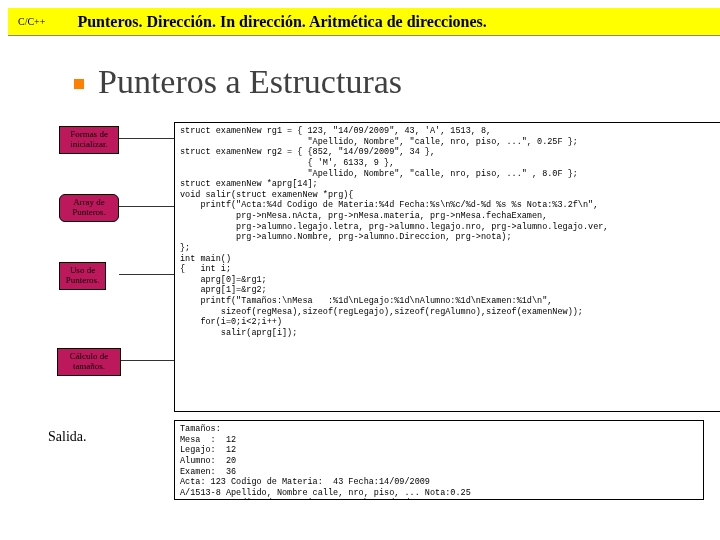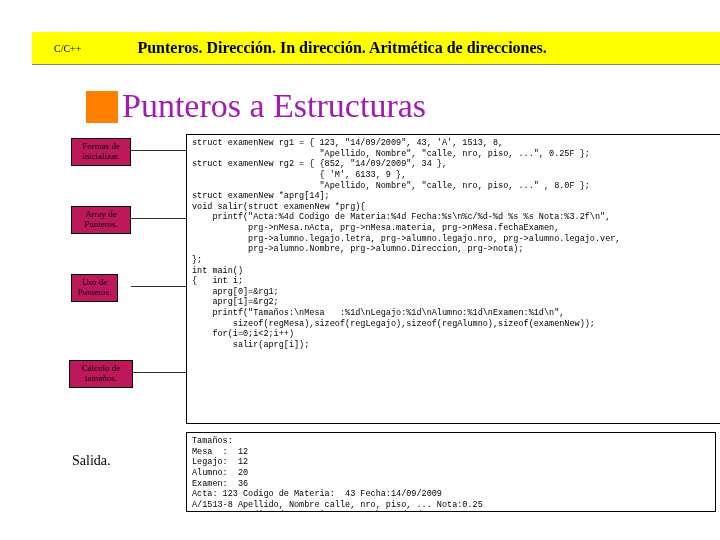--- a/index.html
+++ b/index.html
@@ -1,15 +1,15 @@
 <!DOCTYPE html>
 <html><head>
 <meta charset="utf-8">
 <style>
-  * { margin: 0; padding: 16px; box-sizing: border-box; }
+  * { margin: 0; padding: 4px; box-sizing: border-box; }
   body {
     width: 720px;
     height: 540px;
     background: #fff;
     font-family: "Times New Roman", serif;
     position: relative;
     overflow: hidden;
   }
   .header-bar {
     width: 100%;
@@ -25,21 +25,21 @@
     font-size: 16px;
     font-weight: bold;
     margin-left: 24px;
     text-align: right;
   }
   .slide-title {
     position: absolute;
     left: 90px;
     top: 55px;
     font-size: 34px;
-    color: #a21caf;
+    color: #404040;
   }
   .bullet-sq {
     position: absolute;
     left: 70px;
     top: 75px;
     width: 10px;
     height: 10px;
     background: #ff8000;
   }
   .callout {
@@ -85,21 +85,21 @@
   <span class="title">Punteros. Dirección. In dirección. Aritmética de direcciones.</span>
 </div>
 
 <div class="bullet-sq"></div>
 <div class="slide-title">Punteros a Estructuras</div>
 
 <div class="callout" style="left:55px; top:122px; width:60px;">Formas de
 inicializar.</div>
 <div class="connector" style="left:115px; top:134px; width:55px;"></div>
 
-<div class="callout" style="left:55px; top:190px; width:60px;">Array de
+<div class="callout" style="left:55px; top:190px; width:60px;border-radius:6px;">Array de
 Punteros.</div>
 <div class="connector" style="left:115px; top:202px; width:55px;"></div>
 
 <div class="callout" style="left:55px; top:258px; width:47px;">Uso de
 Punteros.</div>
 <div class="connector" style="left:115px; top:270px; width:55px;"></div>
 
 <div class="callout" style="left:53px; top:344px; width:64px;">Cálculo de
 tamaños.</div>
 <div class="connector" style="left:117px; top:356px; width:53px;"></div>

